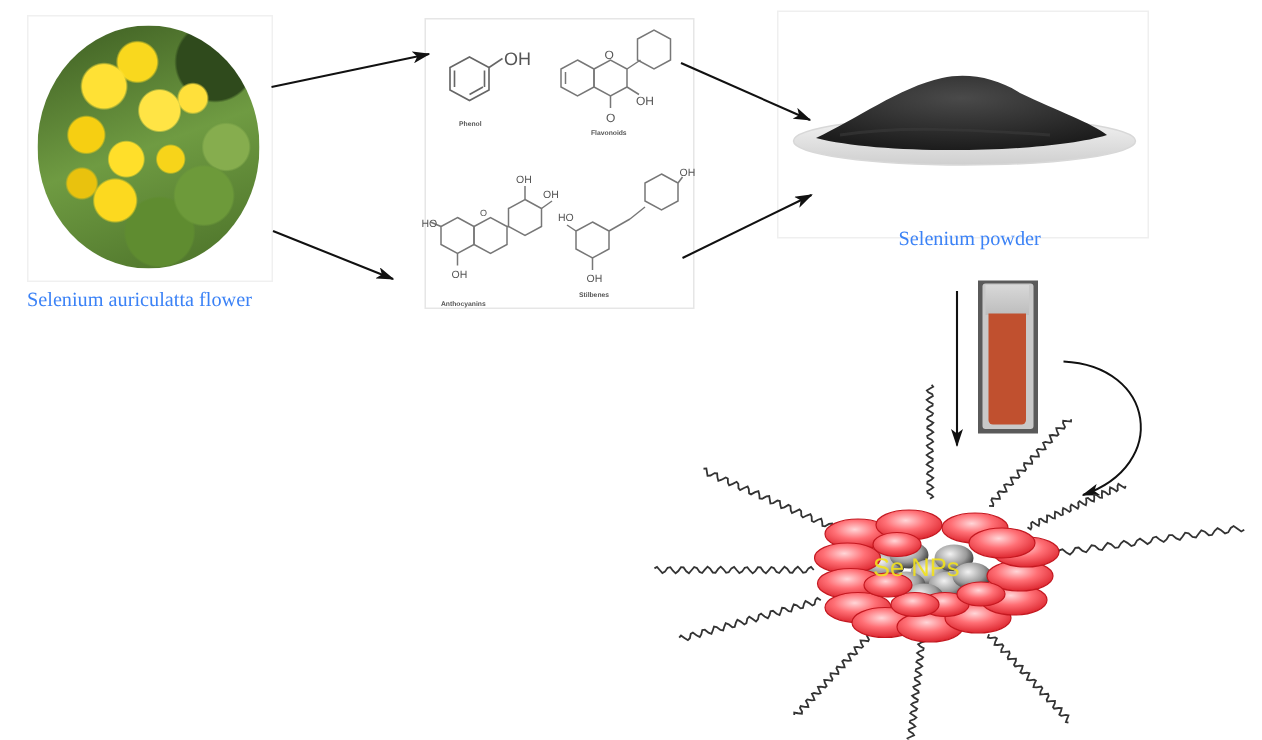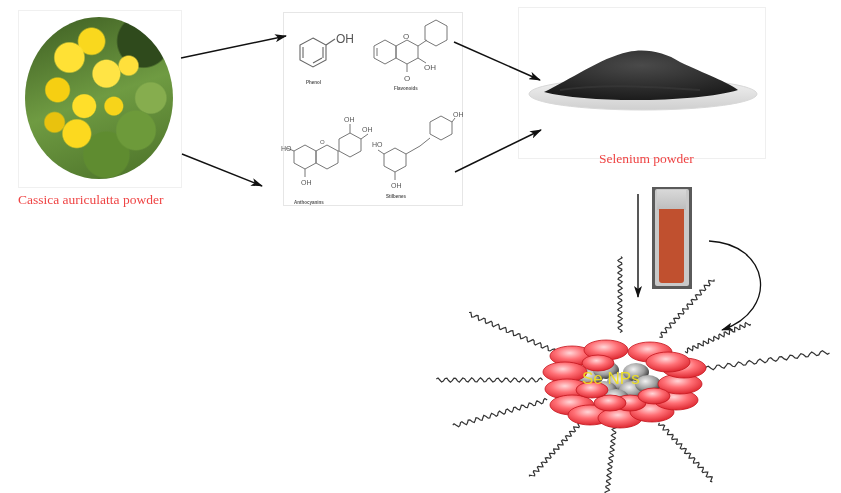--- a/index.html
+++ b/index.html
@@ -1,18 +1,18 @@
 <!DOCTYPE html>
 <html><head>
 <meta charset="utf-8">
 <style>
   html, body { margin:0; padding:0; background:#ffffff; }
   body { width:841px; height:493px; position:relative; overflow:hidden; font-family:"Liberation Serif", serif; }
   .panel { position:absolute; border:1px solid #ececec; background:#fff; }
-  .caption { position:absolute; font-family:"Liberation Serif", serif; color:#ef4444; white-space:nowrap; }
+  .caption { position:absolute; font-family:"Liberation Serif", serif; color:#3b82f6; white-space:nowrap; }
   svg { position:absolute; left:0; top:0; overflow:visible; }
   .chem text { font-family:"Liberation Sans", sans-serif; fill:#555; }
 </style>
 </head>
 <body>
 
 <div class="panel" style="left:18px;top:10px;width:162px;height:176px;border-color:#f0f0f0;">
   <div style="position:absolute;left:6px;top:6px;width:148px;height:162px;border-radius:50%;overflow:hidden;
     background:
       radial-gradient(circle at 30% 25%, #ffe135 0 9%, transparent 10%),
@@ -23,21 +23,21 @@
       radial-gradient(circle at 60% 55%, #f7d41a 0 7%, transparent 8%),
       radial-gradient(circle at 35% 72%, #fcd91f 0 9%, transparent 10%),
       radial-gradient(circle at 20% 65%, #e9c20e 0 6%, transparent 7%),
       radial-gradient(circle at 70% 30%, #ffe03b 0 6%, transparent 7%),
       radial-gradient(circle at 75% 70%, #6d9a3a 0 12%, transparent 13%),
       radial-gradient(circle at 85% 50%, #86ad4e 0 10%, transparent 11%),
       radial-gradient(circle at 55% 85%, #5f8c30 0 14%, transparent 15%),
       radial-gradient(circle at 80% 15%, #2f4a1c 0 14%, transparent 15%),
       linear-gradient(160deg, #3d5d22, #6f9b42 50%, #4a7028);"></div>
 </div>
-<div class="caption" style="left:18px;top:192px;font-size:13.5px;">Cassica auriculatta powder</div>
+<div class="caption" style="left:18px;top:192px;font-size:13.5px;">Selenium auriculatta flower</div>
 
 <div class="panel" style="left:283px;top:12px;width:178px;height:192px;border-color:#e6e6e6;"></div>
 
 <svg width="841" height="493" class="chem">
 
   <g stroke="#666" stroke-width="1.1" fill="none">
     <polygon points="313,38 326,45 326,60 313,67 300,60 300,45"></polygon>
     <line x1="303" y1="47" x2="303" y2="58"></line>
     <line x1="323" y1="47" x2="323" y2="58"></line>
     <line x1="313" y1="63" x2="322" y2="58"></line>

